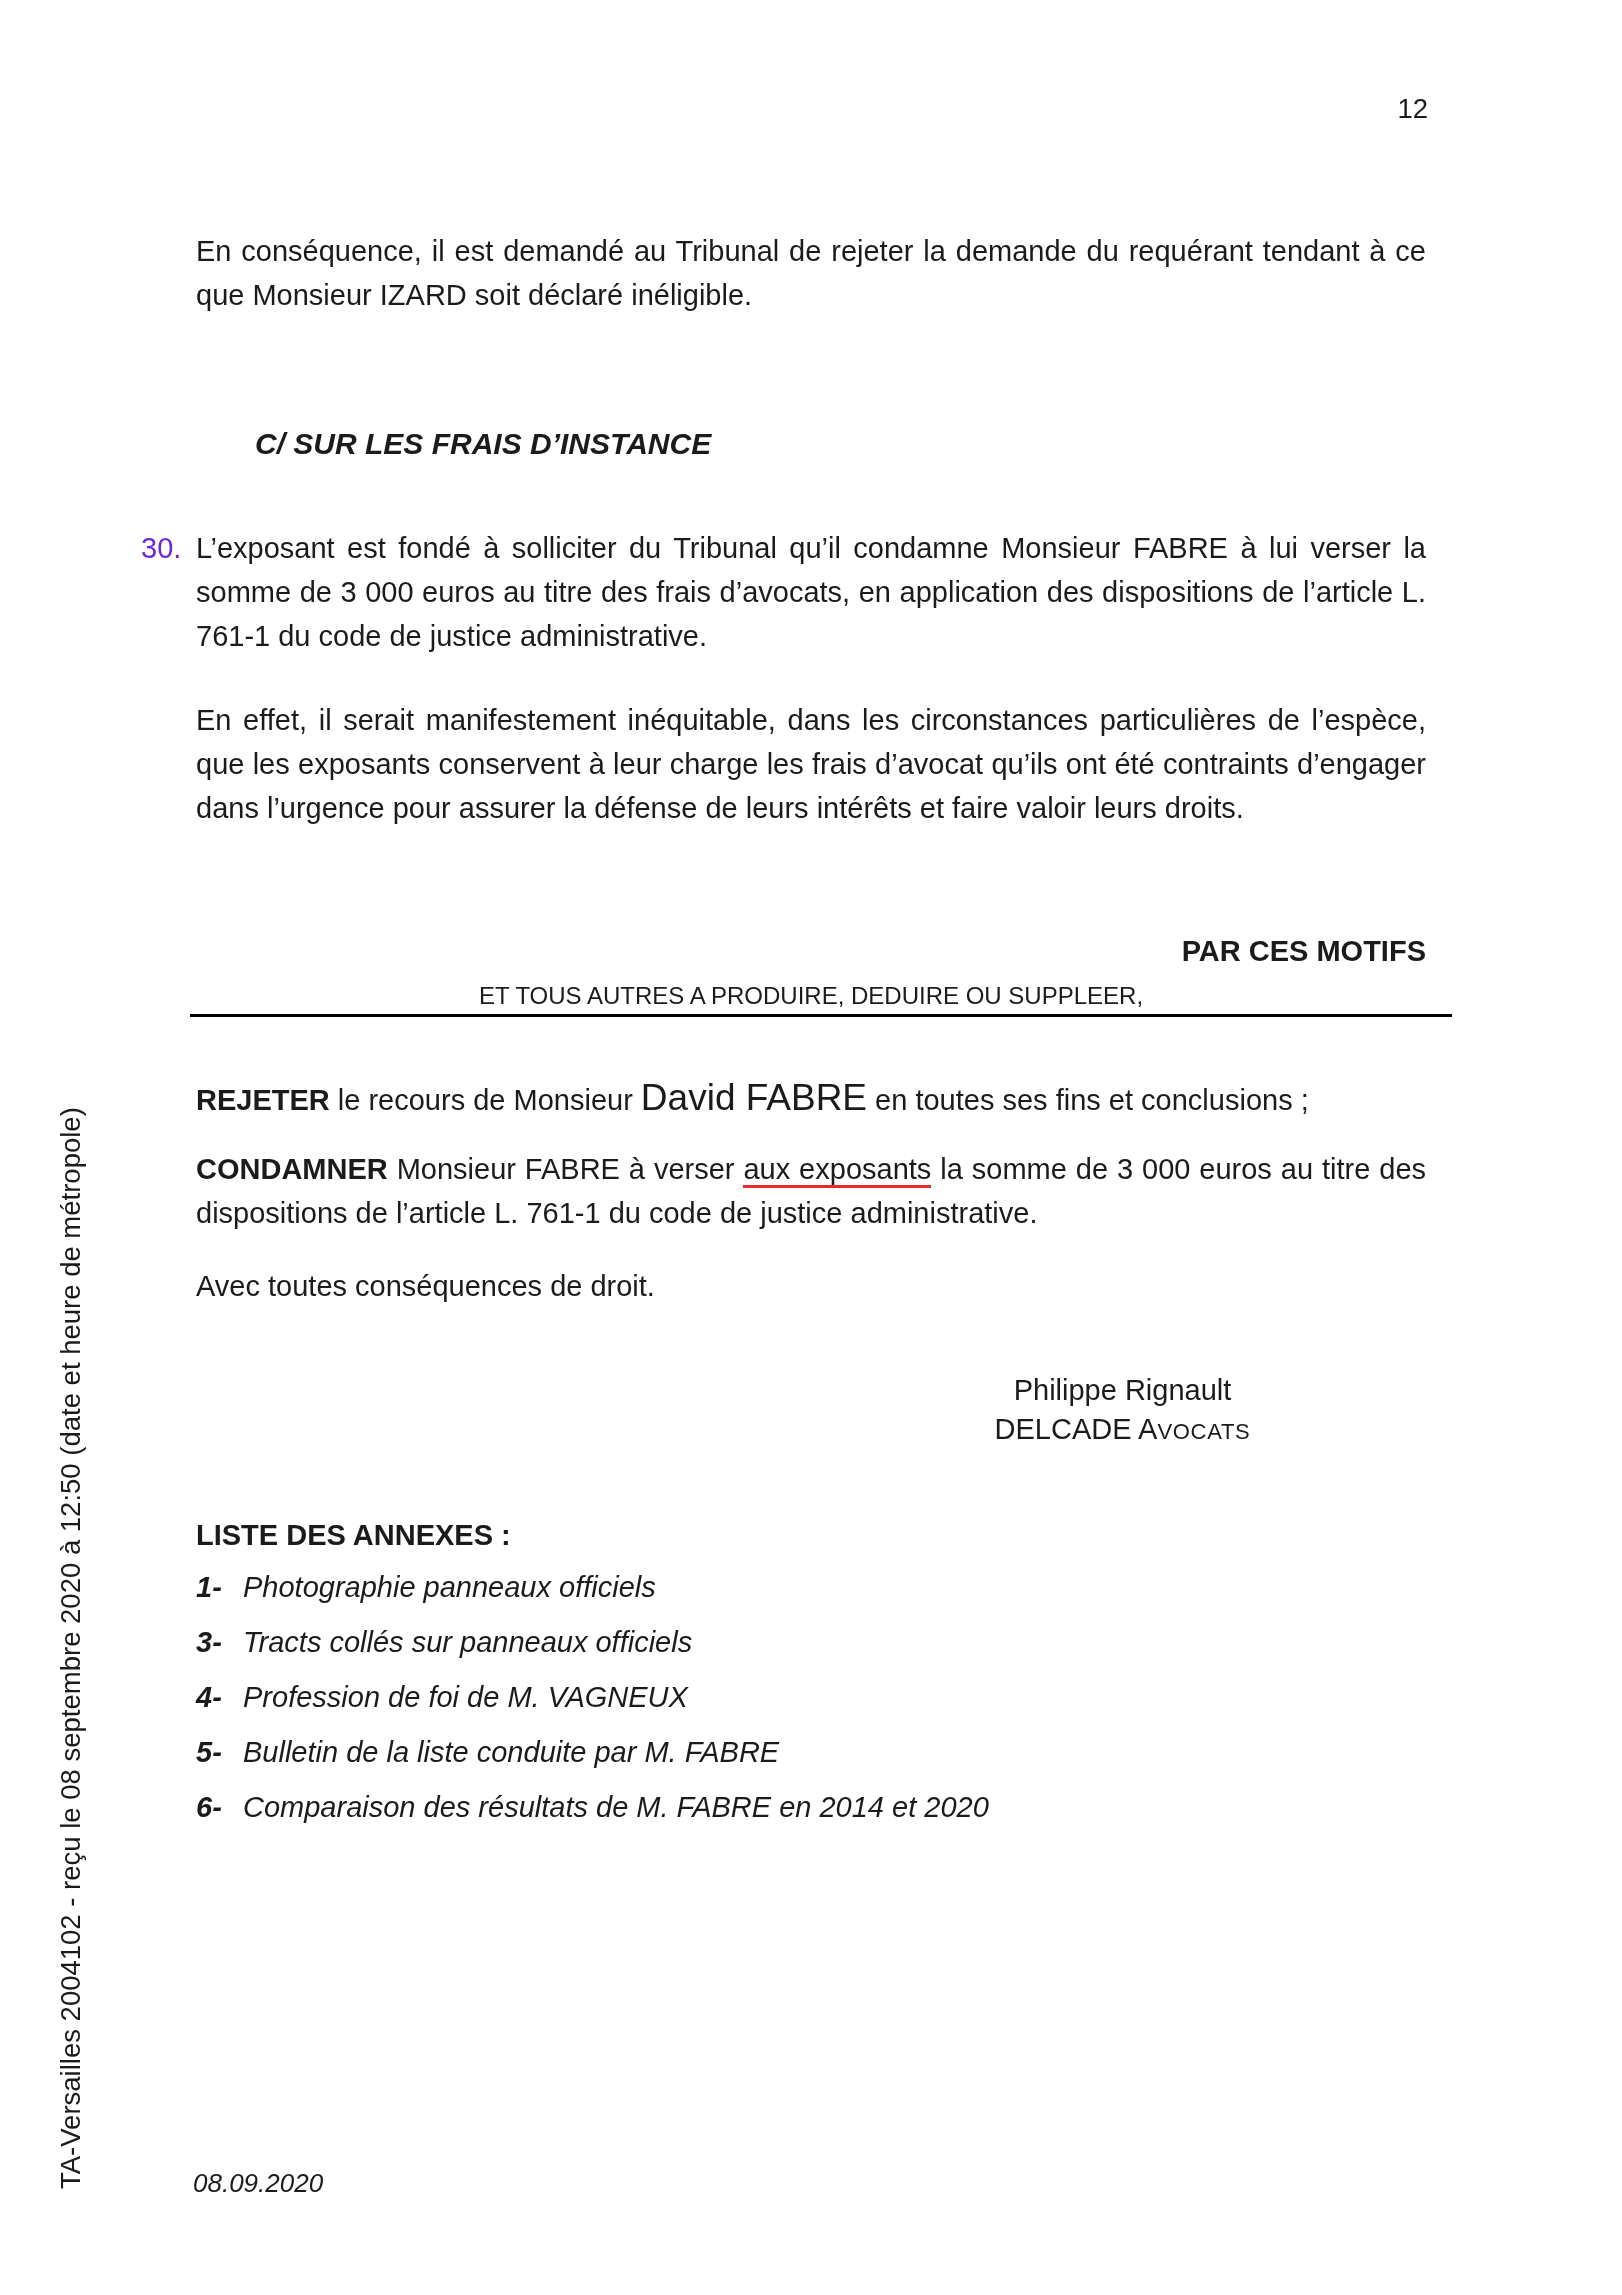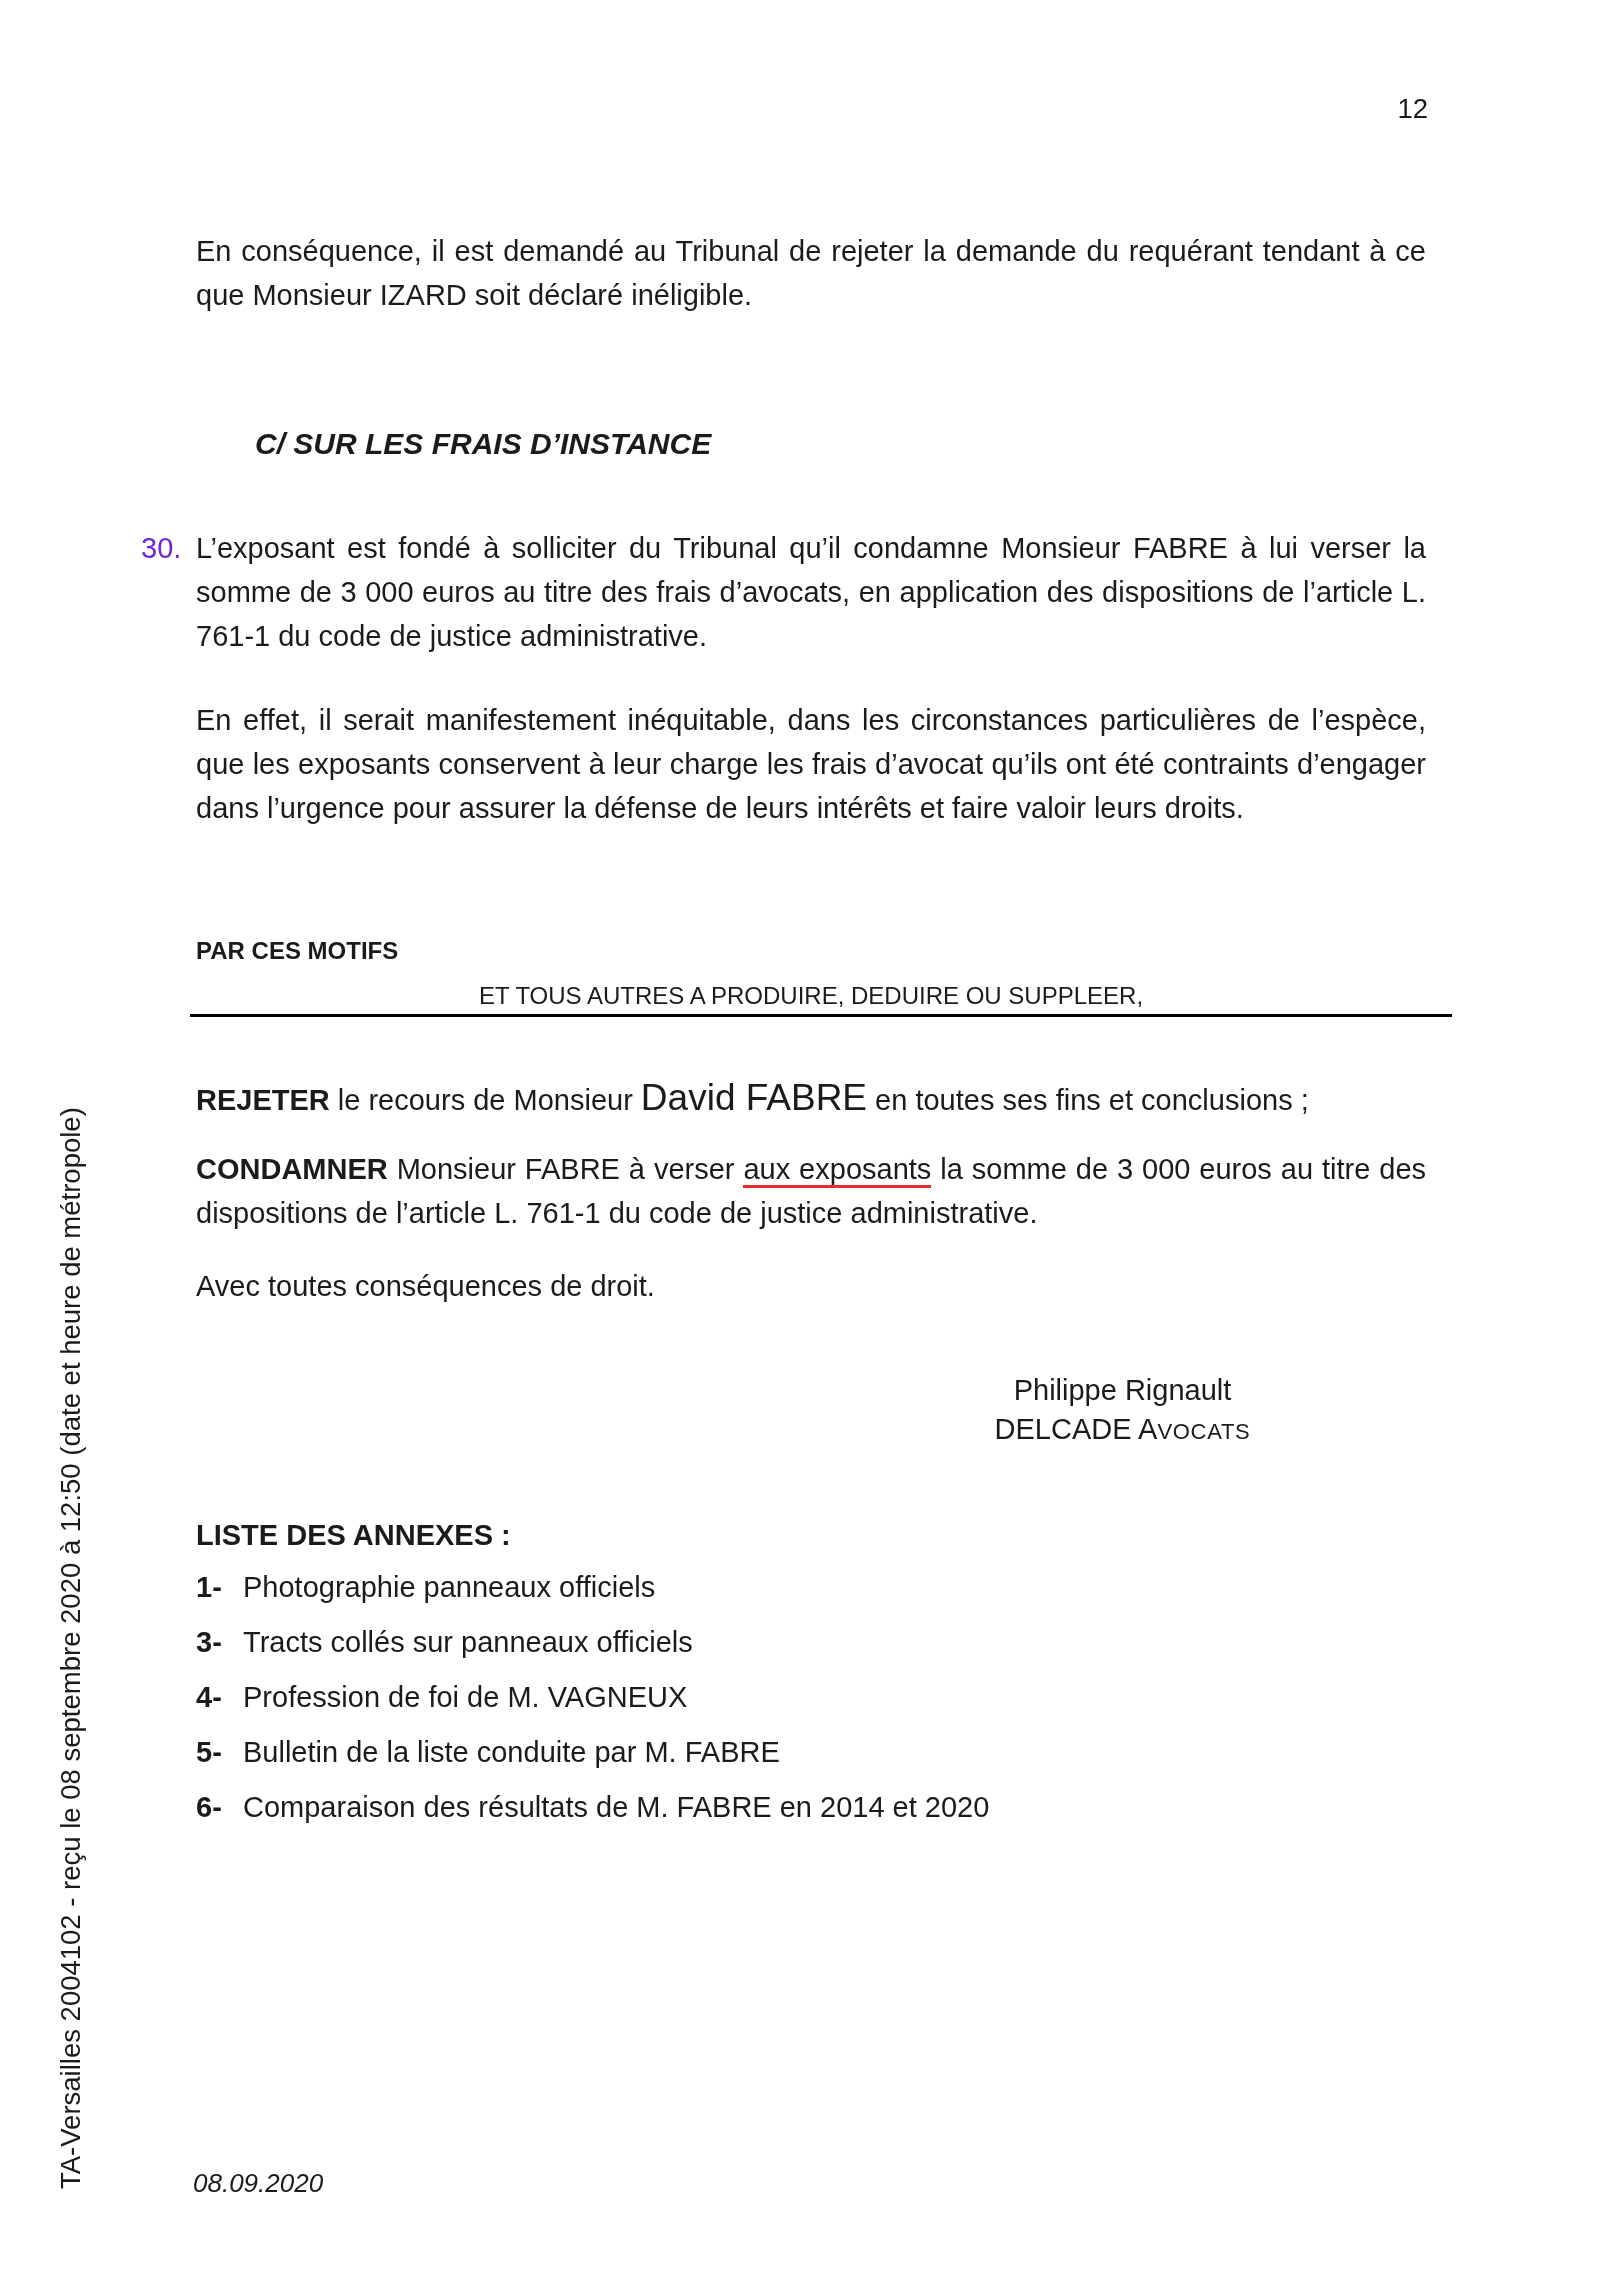--- a/index.html
+++ b/index.html
@@ -35,22 +35,22 @@
   #para-30 { top: 497px; }
   .para-number {
     position: absolute; left: -55px; width: 43px;
     text-align: right; color: #6d28d9; font-size: 29px;
   }
 
   #para-en-effet { top: 654px; margin-top: 44px; }
 
   .motifs-title {
     position: absolute; left: 196px; width: 1230px; top: 929px;
-    font-size: 24px; line-height: 44px; font-weight: bold;
-    text-align: left;
+    font-size: 29px; line-height: 44px; font-weight: bold;
+    text-align: right;
   }
   .motifs-subtitle {
     position: absolute; left: 196px; width: 1230px; top: 979px;
     font-size: 24px; line-height: 33px;
     text-align: center;
   }
   .rule {
     position: absolute; left: 190px; top: 1014px;
     width: 1262px; height: 3.3px; background: #000000;
   }
@@ -74,21 +74,21 @@
   .annexes-title {
     position: absolute; left: 196px; top: 1513px;
     font-size: 29px; line-height: 44px; font-weight: bold;
     white-space: nowrap;
     text-align: right;
   }
   .annexes-list {
     position: absolute; left: 196px; top: 1565px; width: 1243px;
     font-size: 29px;
   }
-  .annex-item { line-height: 44px; margin-bottom: 11px; white-space: nowrap; }
+  .annex-item { line-height: 44px; margin-bottom: 11px; white-space: nowrap; font-style: italic; }
   .annex-num { font-weight: bold; display: inline-block; width: 47px; }
 
   .footer-date {
     position: absolute; left: 193px; top: 2167px;
     font-size: 26px; line-height: 33px; font-style: italic;
   }
 
   .sidebar-stamp {
     position: absolute; left: 54px; top: 2189px;
     width: 1129px;

